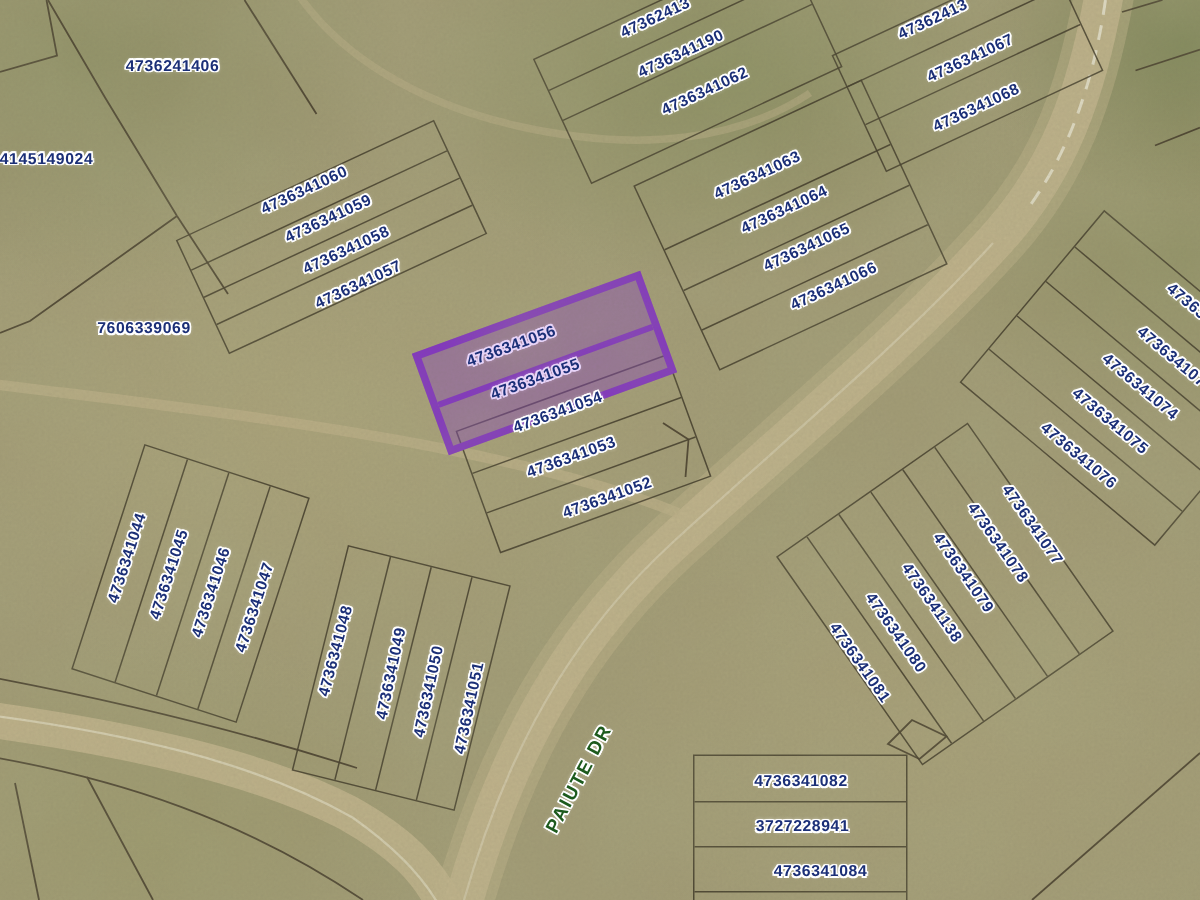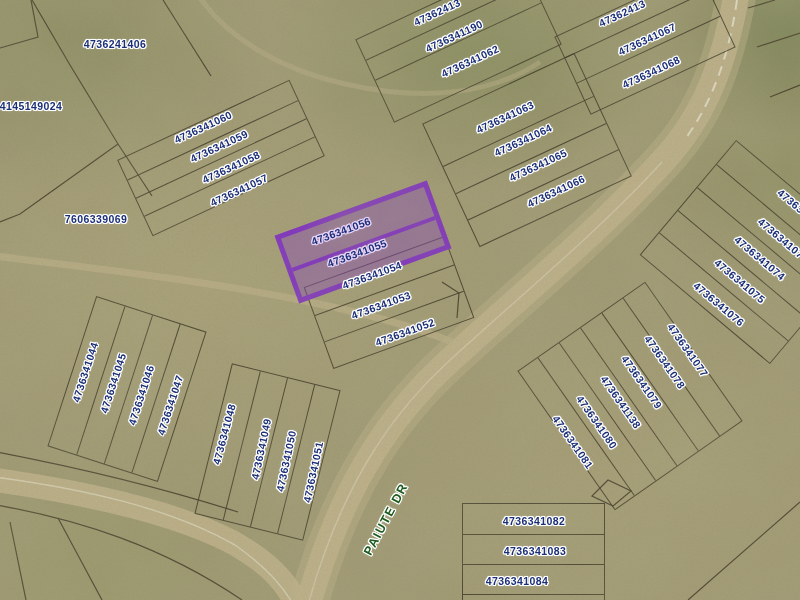--- a/index.html
+++ b/index.html
@@ -211,18 +211,18 @@
       <div class="plabel" style="left: 405px; top: 332px; transform: translate(-50%, -50%) rotate(-20deg);">4736341052</div>
       <div class="plabel" style="left: 85px; top: 372px; transform: translate(-50%, -50%) rotate(-72deg);">4736341044</div>
       <div class="plabel" style="left: 113px; top: 383px; transform: translate(-50%, -50%) rotate(-72deg);">4736341045</div>
       <div class="plabel" style="left: 141px; top: 395px; transform: translate(-50%, -50%) rotate(-72deg);">4736341046</div>
       <div class="plabel" style="left: 170px; top: 405px; transform: translate(-50%, -50%) rotate(-72deg);">4736341047</div>
       <div class="plabel" style="left: 224px; top: 434px; transform: translate(-50%, -50%) rotate(-75deg);">4736341048</div>
       <div class="plabel" style="left: 261px; top: 449px; transform: translate(-50%, -50%) rotate(-78deg);">4736341049</div>
       <div class="plabel" style="left: 286px; top: 461px; transform: translate(-50%, -50%) rotate(-78deg);">4736341050</div>
       <div class="plabel" style="left: 313px; top: 472px; transform: translate(-50%, -50%) rotate(-78deg);">4736341051</div>
       <div class="plabel" style="left: 534px; top: 521px; transform: translate(-50%, -50%) rotate(0deg);">4736341082</div>
-      <div class="plabel" style="left: 535px; top: 551px; transform: translate(-50%, -50%) rotate(0deg);">4736341083</div>
-      <div class="plabel" style="left: 517px; top: 581px; transform: translate(-50%, -50%) rotate(0deg);">4736341084</div>
+      <div class="plabel" style="left: 535px; top: 551px; transform: translate(-50%, -50%) rotate(0deg);">3727228941</div>
+      <div class="plabel" style="left: 547px; top: 581px; transform: translate(-50%, -50%) rotate(0deg);">4736341084</div>
     </div>
 
   <div id="street-label">PAIUTE DR</div>
 </div>
 
 </body></html>

